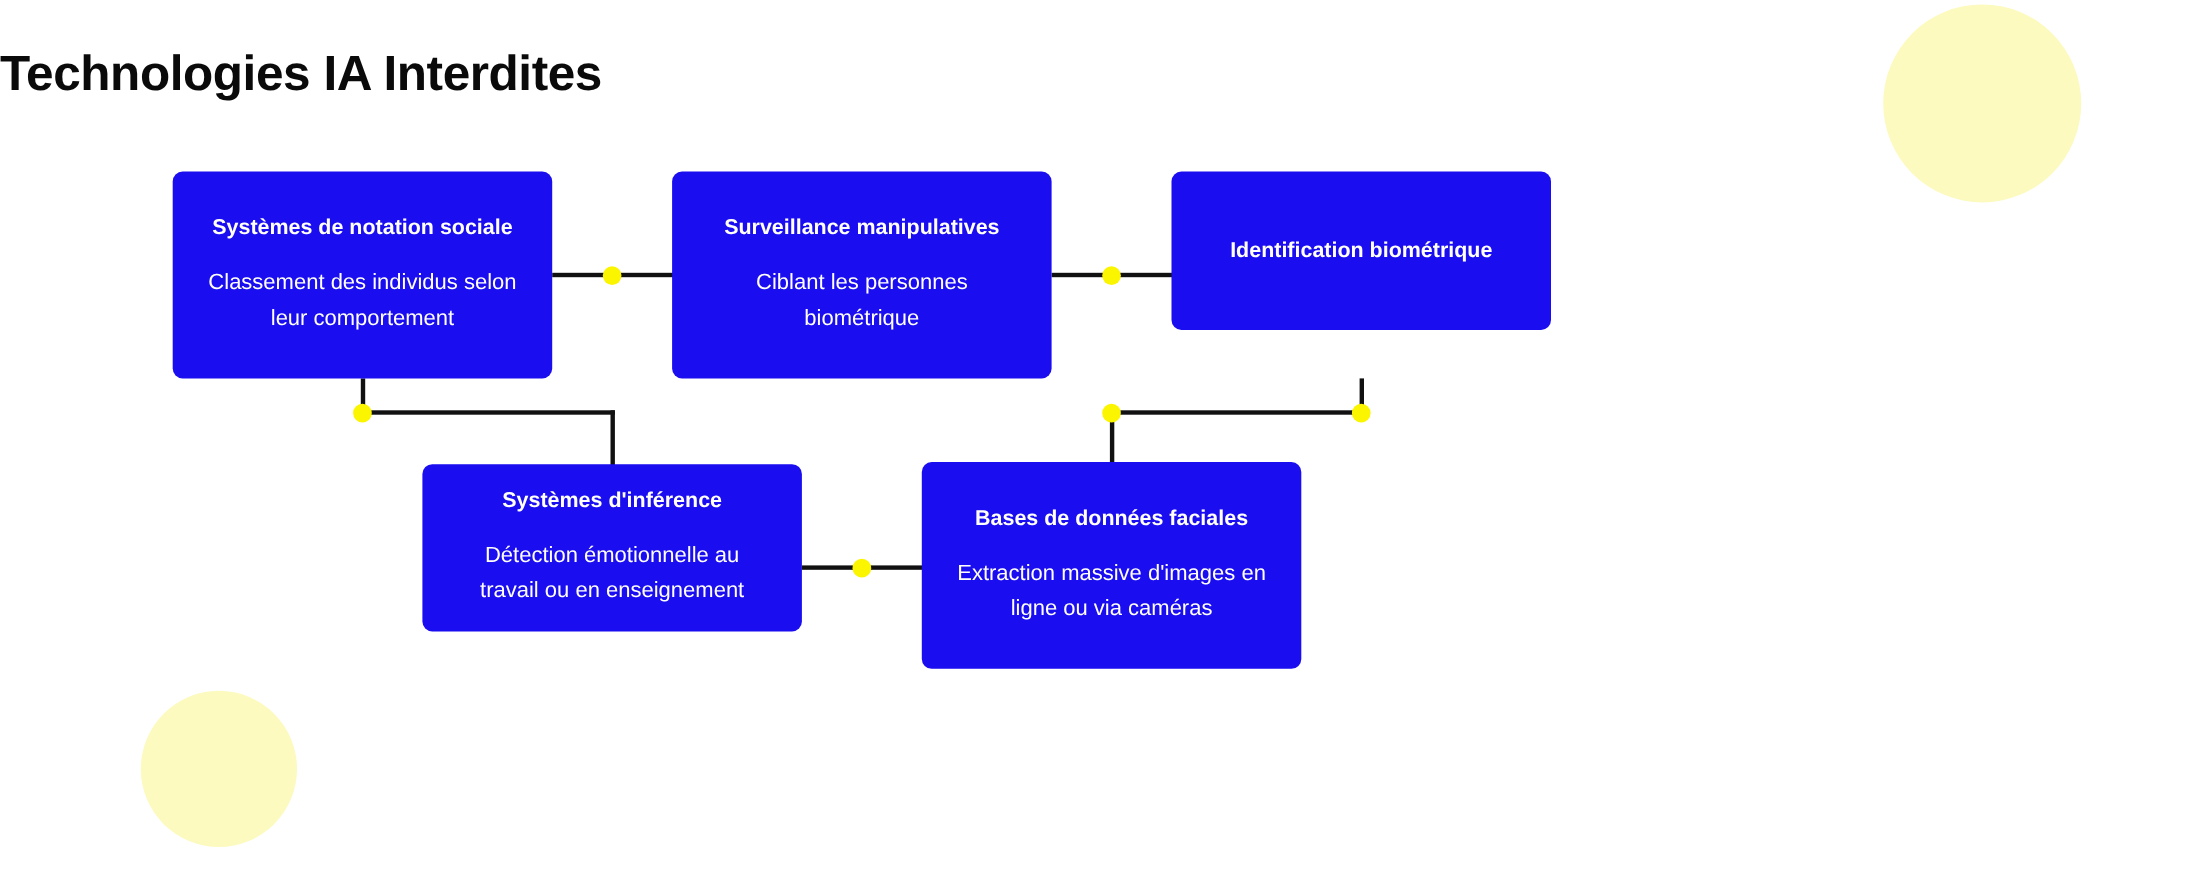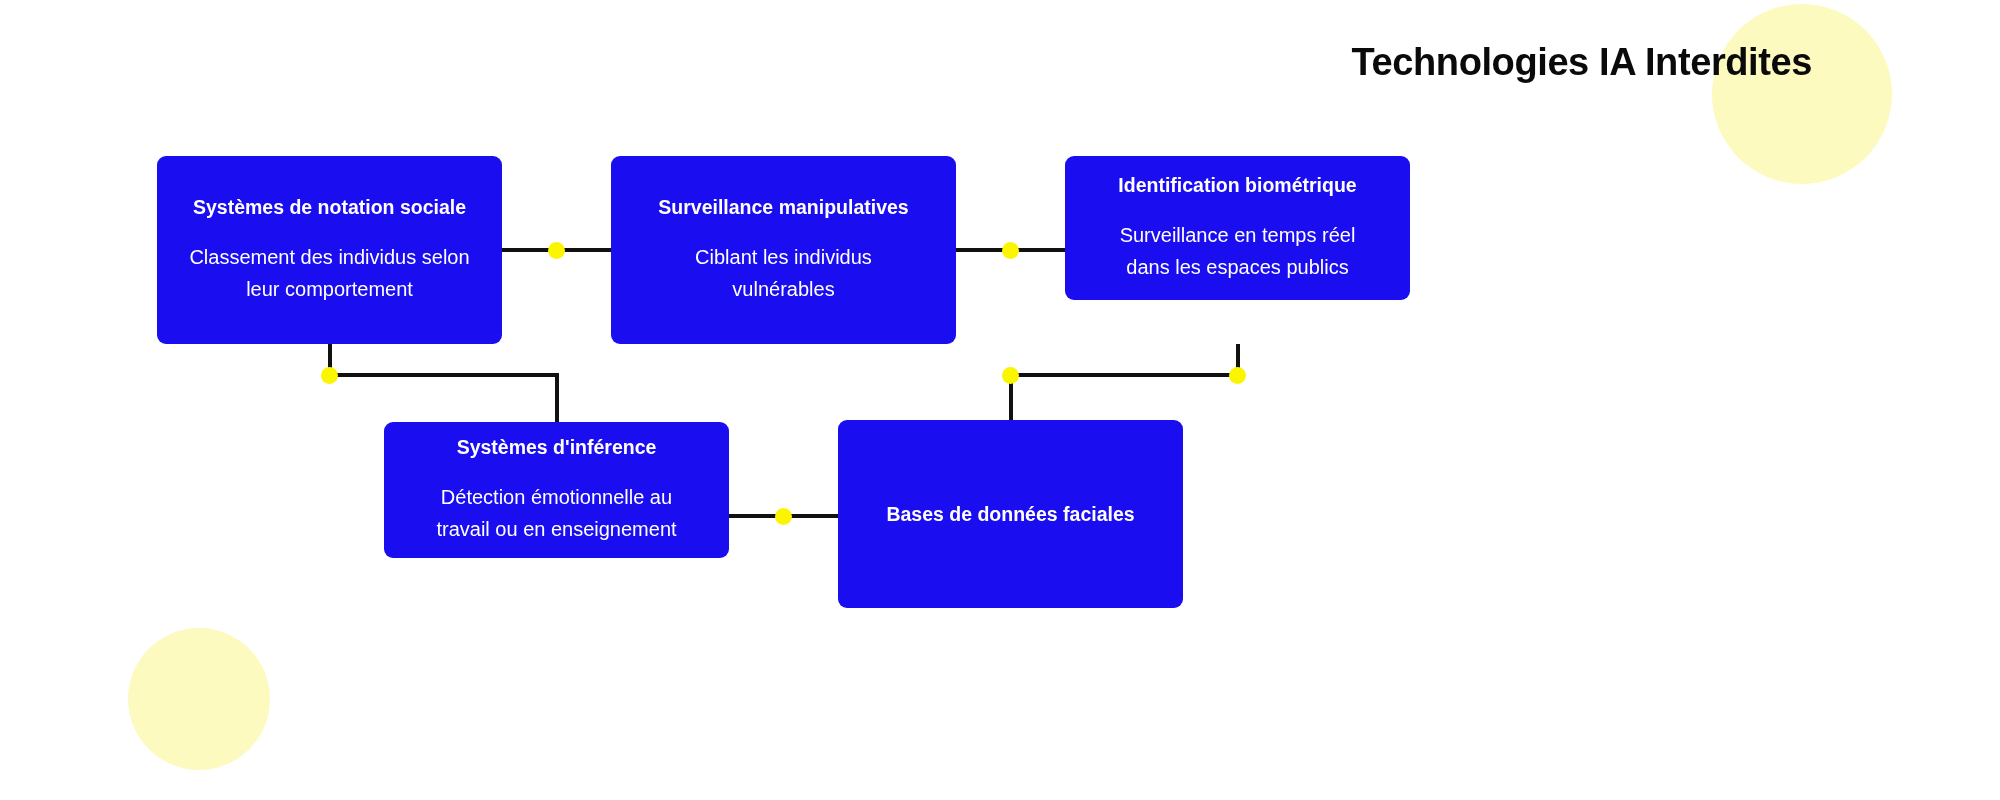--- a/index.html
+++ b/index.html
@@ -35,22 +35,22 @@
     width: 142px;
     height: 142px;
   }
 
   
   #page-title {
     position: absolute;
     left: 0;
     top: 40px;
     width: 1812px;
-    text-align: right;
-    font-size: 38px;
+    text-align: left;
+    font-size: 45px;
     font-weight: bold;
     color: #0a0a0a;
     letter-spacing: -0.4px;
     line-height: 1.2;
   }
 
   
   #connectors {
     position: absolute;
     left: 0;
@@ -140,30 +140,30 @@
     <div class="conn-dot" style="left:775px; top:508px;"></div>
   </div>
 
   <div class="node" id="node-0" style="left:157px; top:156px; width:345px; height:188px;">
     <div class="node-title">Systèmes de notation sociale</div>
     <div class="node-desc">Classement des individus selon leur comportement</div>
   </div>
 
   <div class="node" id="node-1" style="left:611px; top:156px; width:345px; height:188px;">
     <div class="node-title">Surveillance manipulatives</div>
-    <div class="node-desc" style="max-width:250px;">Ciblant les individus vulnérables</div>
+    <div class="node-desc" style="max-width:250px;">Ciblant les personnes biométrique</div>
   </div>
 
   <div class="node" id="node-2" style="left:1065px; top:156px; width:345px; height:144px;">
     <div class="node-title">Identification biométrique</div>
-    <div class="node-desc">Surveillance en temps réel dans les espaces publics</div>
   </div>
 
-  <div class="node" id="node-3" style="left:384px; top:422px; width:345px; height:136px;">
+  <div class="node" id="node-3" style="left:384px; top:422px; width:345px; height:152px;">
     <div class="node-title">Systèmes d'inférence</div>
     <div class="node-desc">Détection émotionnelle au travail ou en enseignement</div>
   </div>
 
   <div class="node" id="node-4" style="left:838px; top:420px; width:345px; height:188px;">
     <div class="node-title">Bases de données faciales</div>
+    <div class="node-desc">Extraction massive d'images en ligne ou via caméras</div>
   </div>
 
 </div>
 
 </body></html>

